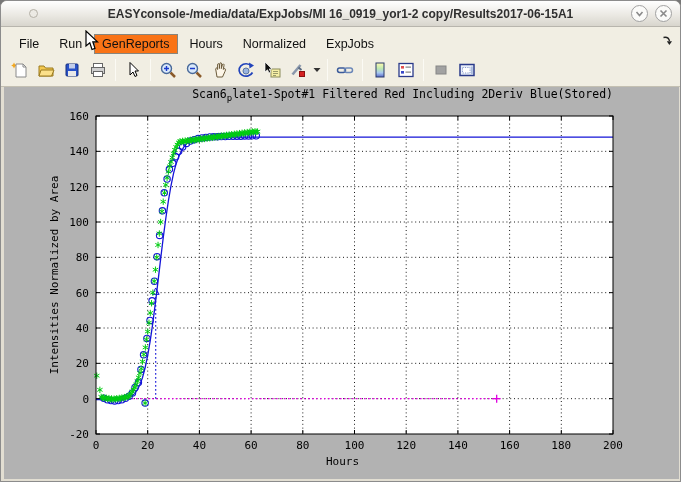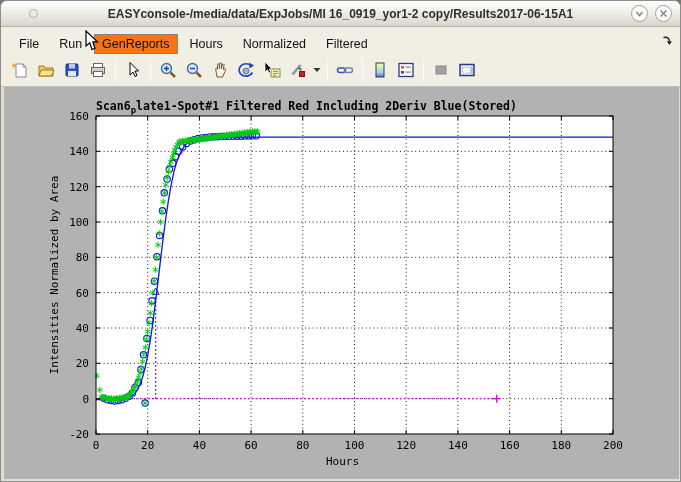--- a/index.html
+++ b/index.html
@@ -44,22 +44,22 @@
   .tbtn { width:26px; height:26px; display:flex; align-items:center; justify-content:center; }
   .tbtn.narrow { width:12px; }
   .tsep { width:1px; height:22px; background:#b9b5a8; border-right:1px solid #fbfaf4; margin:0 4px; }
   
   .figure { position:absolute; top:86px; left:0; width:681px; height:396px; background:#b2b2b2; }
   .edge-strip { position:absolute; background:#e2ded2; }
   .edge-l { left:0; top:0; width:3px; height:100%; }
   .edge-r { right:0; top:0; width:3px; height:100%; }
   .edge-b { left:0; bottom:0; width:100%; height:4px; }
   .plot-title {
-    position:absolute; top:12px; left:95px; width:517px; text-align:left;
-    font-family:"DejaVu Sans Mono", monospace; font-size:11.5px; font-weight:bold; color:#000;
+    position:absolute; top:0; left:95px; width:517px; text-align:right;
+    font-family:"DejaVu Sans Mono", monospace; font-size:11.5px; font-weight:normal; color:#000;
     white-space:nowrap;
   }
   .plot-title sub { font-size:9px; }
   #plot-svg { position:absolute; top:0; left:0; }
   #plot-svg text { font-family:"DejaVu Sans Mono", monospace; font-size:11px; fill:#000; }
   .cursor { position:absolute; left:84px; top:29px; z-index:60; }
 </style>
 </head>
 <body>
 
@@ -81,21 +81,21 @@
       </div>
     </div>
   </div>
 
   <div class="menubar">
     <span class="menu-item">File</span>
     <span class="menu-item">Run</span>
     <span class="menu-item hovered">GenReports</span>
     <span class="menu-item">Hours</span>
     <span class="menu-item">Normalized</span>
-    <span class="menu-item">Filtered</span>
+    <span class="menu-item">ExpJobs</span>
     <span class="menu-overflow">
       <svg width="12" height="12" viewBox="0 0 12 12">
           <path d="M2.5 3.5 Q7.5 2.5 8.5 7" fill="none" stroke="#222" stroke-width="1.4"></path>
           <polygon points="5.8,7.2 11,7.2 8.4,11" fill="#222"></polygon>
         </svg>
     </span>
   </div>
 
   <div class="toolbar">
     <span class="tbtn">

